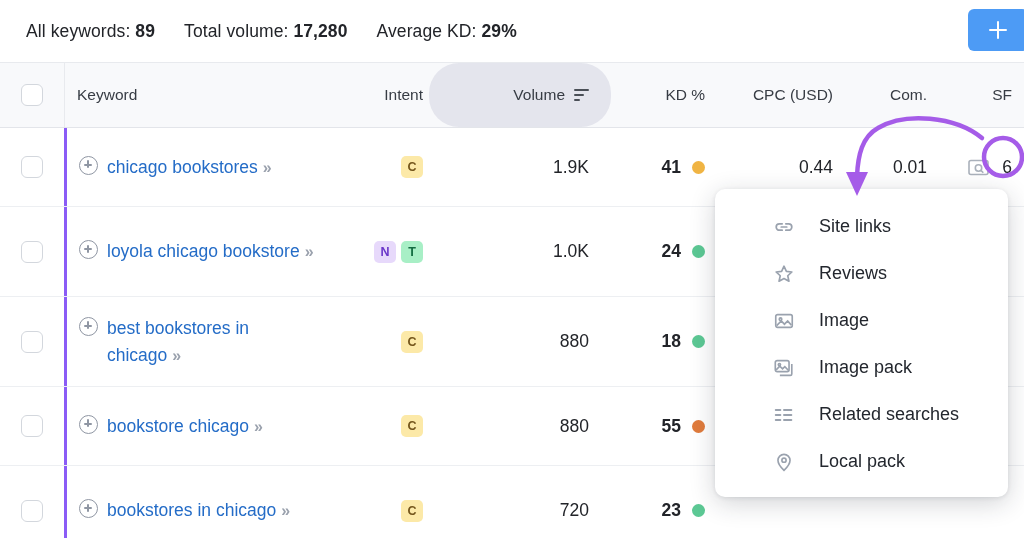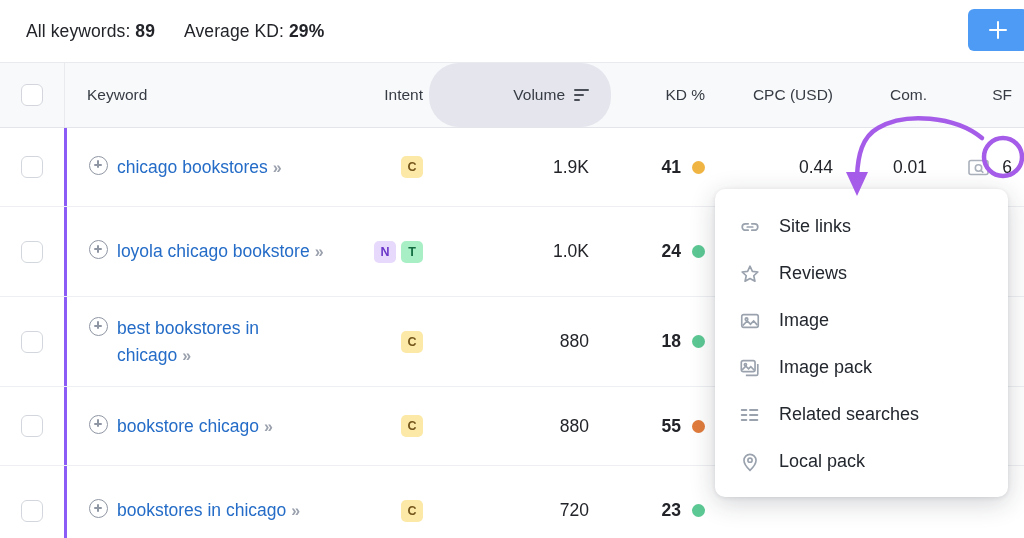--- a/index.html
+++ b/index.html
@@ -41,21 +41,21 @@
   .thead {
     display:flex; height:66px; align-items:center;
     background:#f8f9fb;
     border-top:1px solid #e8eaee;
     border-bottom:1px solid #e3e5ea;
   }
   .thead .th { font-size:15.5px; color:#373c44; display:flex; align-items:center; height:100%; }
   .thead .th.sorted { background:#e4e5ed; }
 
   .col-check { width:64px; flex:0 0 64px; display:flex; align-items:center; justify-content:center; }
-  .col-keyword { width:293px; flex:0 0 293px; padding-left:22px; }
+  .col-keyword { width:293px; flex:0 0 293px; padding-left:12px; }
   .col-intent { width:72px; flex:0 0 72px; display:flex; justify-content:flex-end; padding-right:6px;}
   .col-volume { width:182px; flex:0 0 182px; display:flex; justify-content:flex-end; padding-right:22px;border-radius:30px; }
   .col-kd { width:110px; flex:0 0 110px; display:flex; justify-content:flex-end; padding-right:16px; }
   .col-cpc { width:130px; flex:0 0 130px; display:flex; justify-content:flex-end; padding-right:18px; }
   .col-com { width:92px; flex:0 0 92px; display:flex; justify-content:flex-end; padding-right:16px; }
   .col-sf  { width:81px; flex:0 0 81px; display:flex; justify-content:flex-end; padding-right:12px; }
 
   .thead .col-keyword { border-left:1px solid #e8eaee; }
   .thead .col-volume { justify-content:flex-end; }
 
@@ -111,38 +111,42 @@
   .sf-num { font-size:17.5px; color:#222429; }
 
   
   .menu {
     position:absolute; left:715px; top:189px; width:293px;
     background:#fff; border-radius:10px;
     box-shadow: 0 6px 26px rgba(30,36,50,0.20), 0 1px 4px rgba(30,36,50,0.10);
     padding:14px 0 12px 0; z-index:30;
   }
   .menu-item {
-    display:flex; align-items:center; gap:18px;
+    display:flex; align-items:center; gap:24px;
     height:47px; padding:0 24px; cursor:pointer;
-    font-size:18px; color:#23272e;
+    font-size:18px; color:#23272e;margin-left:34px;
   }
   .mi-icon { width:22px; height:22px; flex:0 0 22px; color:#9aa2ae; display:flex; align-items:center; justify-content:center; }
 
   
   .annot { position:absolute; left:0; top:0; width:1024px; height:538px; pointer-events:none; z-index:40; }
 </style>
 </head>
 <body>
 
 <div id="app">
 
   <div class="summary-bar">
     <div class="summary-item">
       <span>All keywords:</span>
       <span class="val">89</span>
+    </div>
+    <div class="summary-item">
+      <span>Total volume:</span>
+      <span class="val">17,280</span>
     </div>
     <div class="summary-item">
       <span>Average KD:</span>
       <span class="val">29%</span>
     </div>
     <button class="add-btn">
       <span class="plus"></span>
     </button>
   </div>
 

